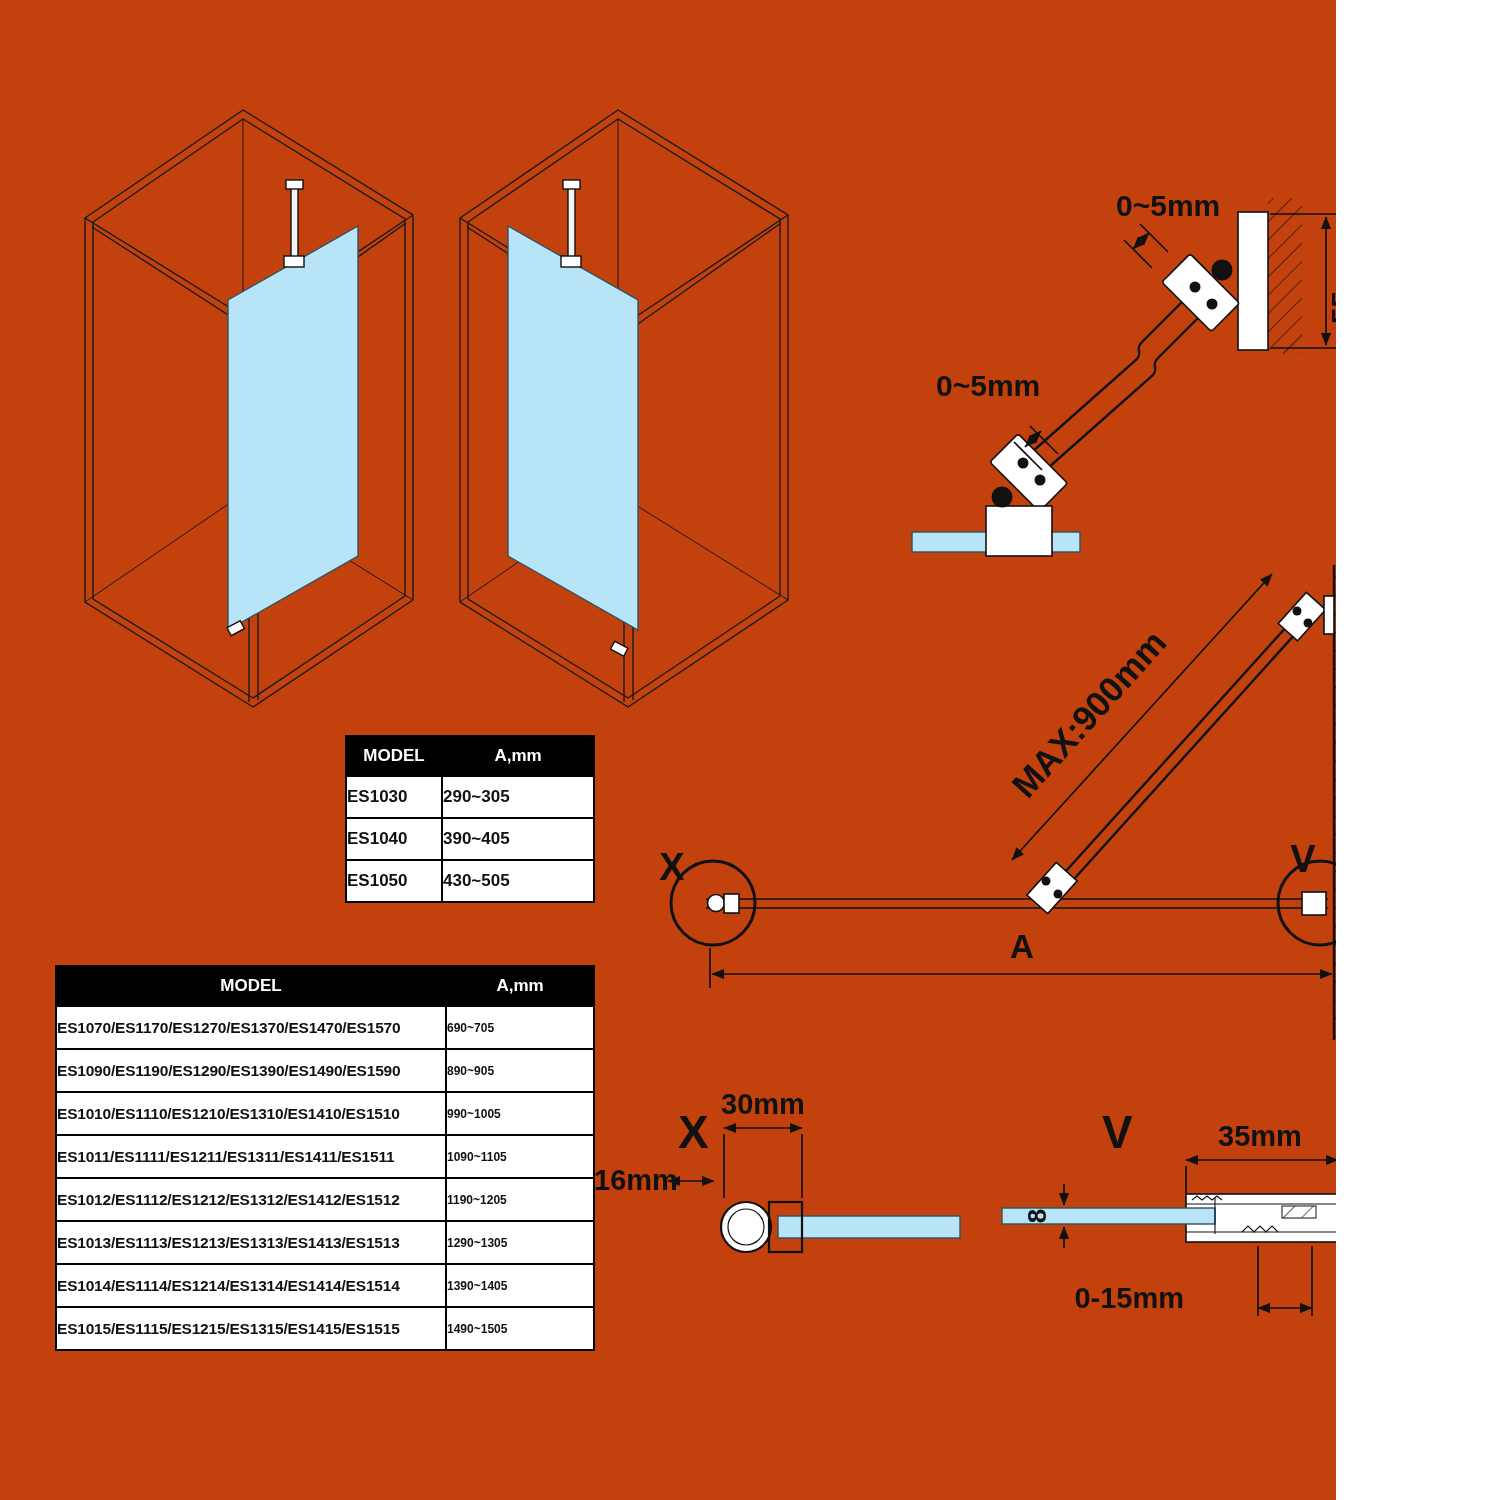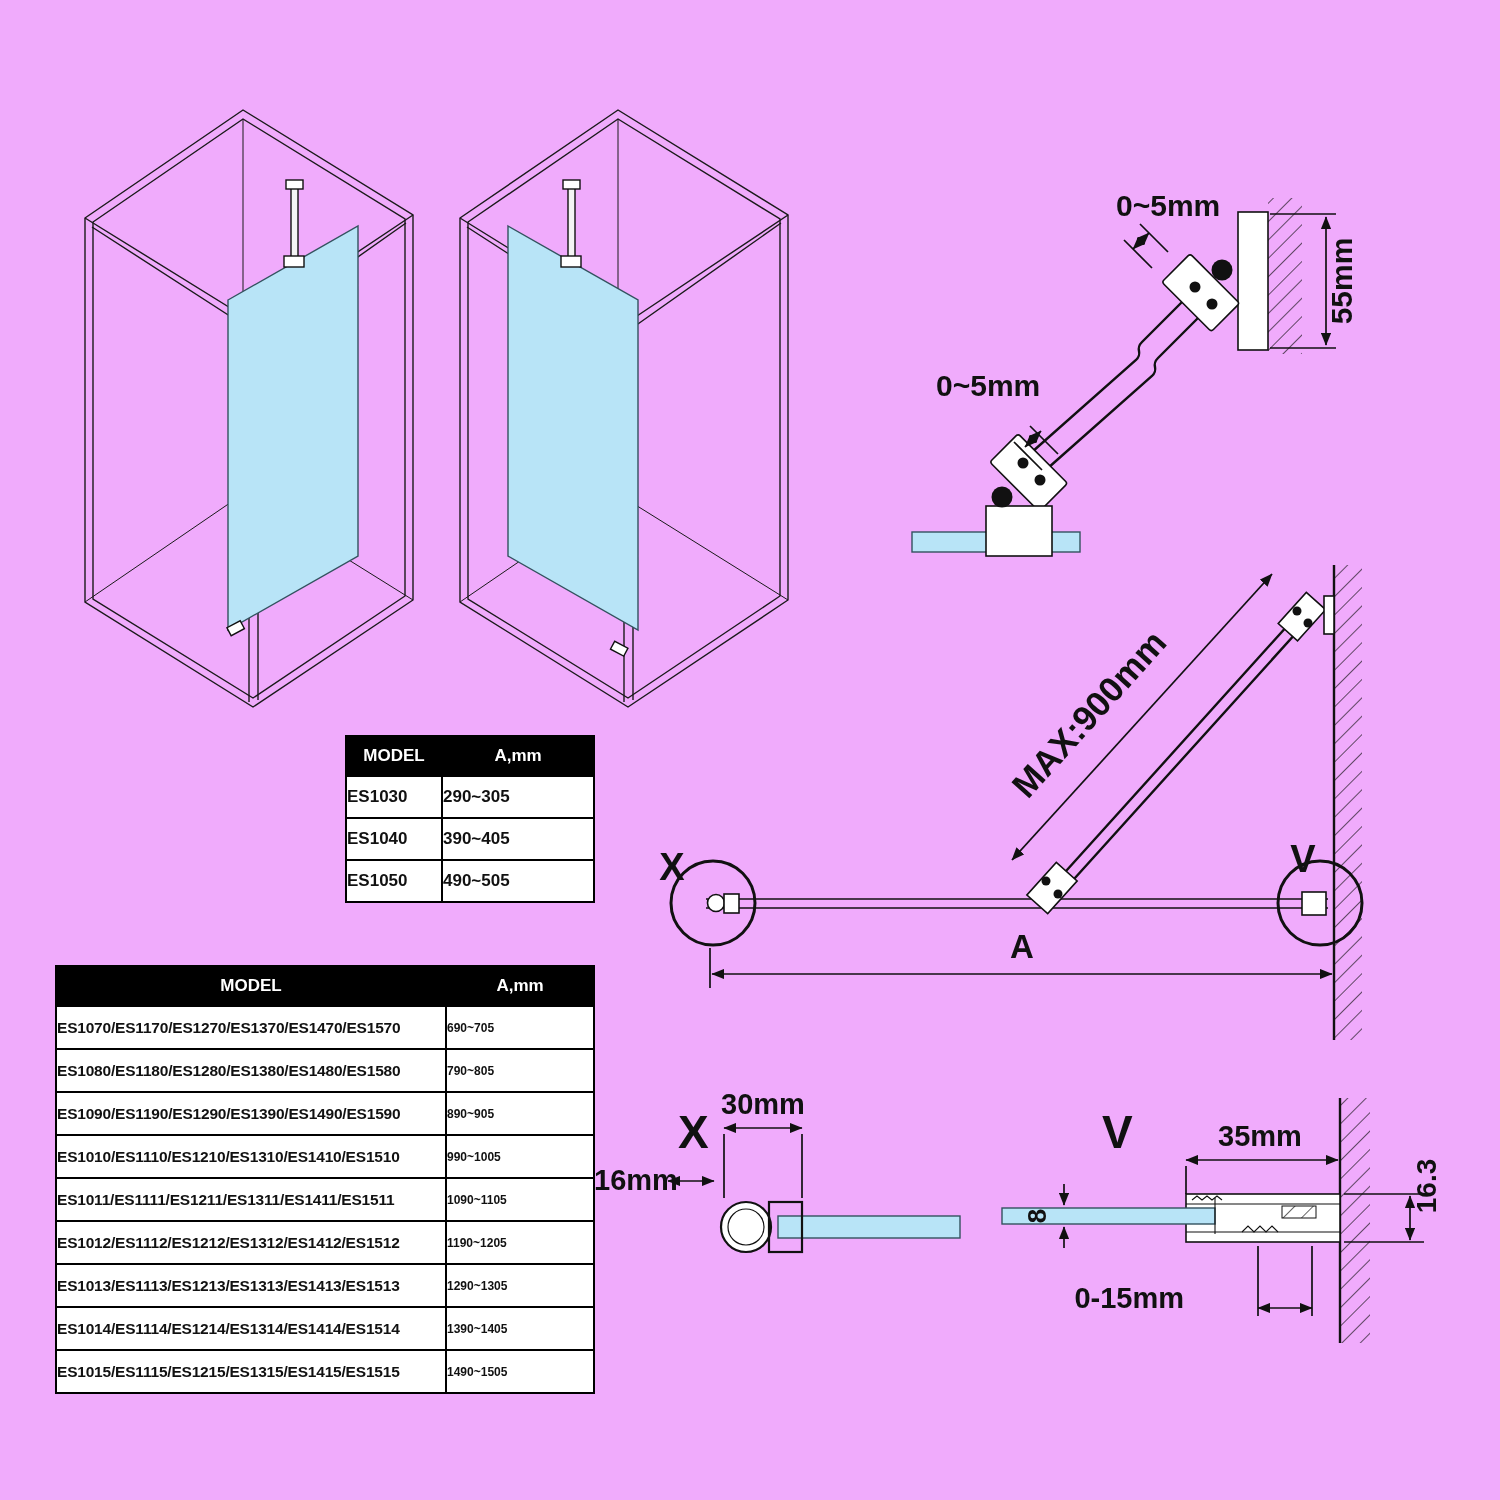--- a/index.html
+++ b/index.html
@@ -1,16 +1,16 @@
 <!DOCTYPE html>
 <html><head>
 <meta charset="utf-8">
 <style>
   html,body{margin:0;padding:0;background:#fff;}
-  .canvas{position:relative;width:1500px;height:1500px;background:#f0abfc;overflow:hidden;
+  .canvas{position:relative;width:1336px;height:1500px;background:#c2410c;overflow:hidden;
           font-family:"Liberation Sans",sans-serif;}
   svg text{font-family:"Liberation Sans",sans-serif;font-weight:bold;fill:#111;}
   .frame path{stroke:#1a1a1a;stroke-width:1.4;fill:none;}
   .frame path.thin{stroke-width:1;}
   .glass{fill:#b8e4f7;stroke:#33525f;stroke-width:1.4;}
   .fitting{fill:#ffffff;stroke:#111;stroke-width:1.4;}
   .bar{fill:#f4f4f4;stroke:#111;stroke-width:1.4;}
   .ln{stroke:#111;fill:none;stroke-width:1.6;}
   .lw2{stroke-width:2.4;}
   .lw1{stroke-width:1.1;}
@@ -214,21 +214,21 @@
     <tr>
       <td>ES1030</td>
       <td>290~305</td>
     </tr>
     <tr>
       <td>ES1040</td>
       <td>390~405</td>
     </tr>
     <tr>
       <td>ES1050</td>
-      <td>490~505</td>
+      <td>430~505</td>
     </tr>
   </tbody>
 </table>
 
 
 <table class="spec-table large-table">
   <colgroup>
         <col class="c-model">
         <col class="c-a">
       </colgroup>
@@ -237,24 +237,20 @@
       <th>MODEL</th>
       <th>A,mm</th>
     </tr>
   </thead>
   <tbody>
     <tr>
       <td class="model">ES1070/ES1170/ES1270/ES1370/ES1470/ES1570</td>
       <td class="amm">690~705</td>
     </tr>
     <tr>
-      <td class="model">ES1080/ES1180/ES1280/ES1380/ES1480/ES1580</td>
-      <td class="amm">790~805</td>
-    </tr>
-    <tr>
       <td class="model">ES1090/ES1190/ES1290/ES1390/ES1490/ES1590</td>
       <td class="amm">890~905</td>
     </tr>
     <tr>
       <td class="model">ES1010/ES1110/ES1210/ES1310/ES1410/ES1510</td>
       <td class="amm">990~1005</td>
     </tr>
     <tr>
       <td class="model">ES1011/ES1111/ES1211/ES1311/ES1411/ES1511</td>
       <td class="amm">1090~1105</td>

